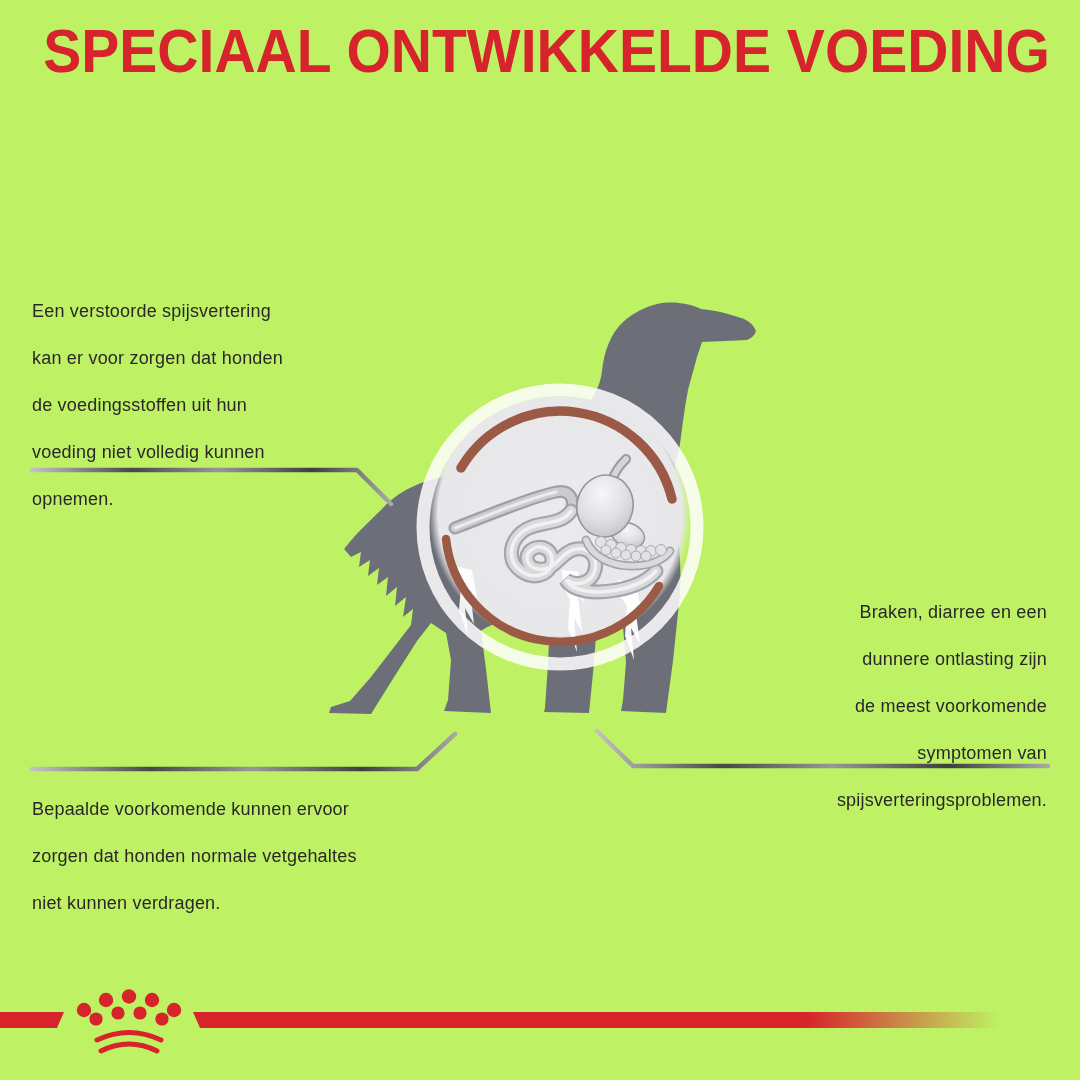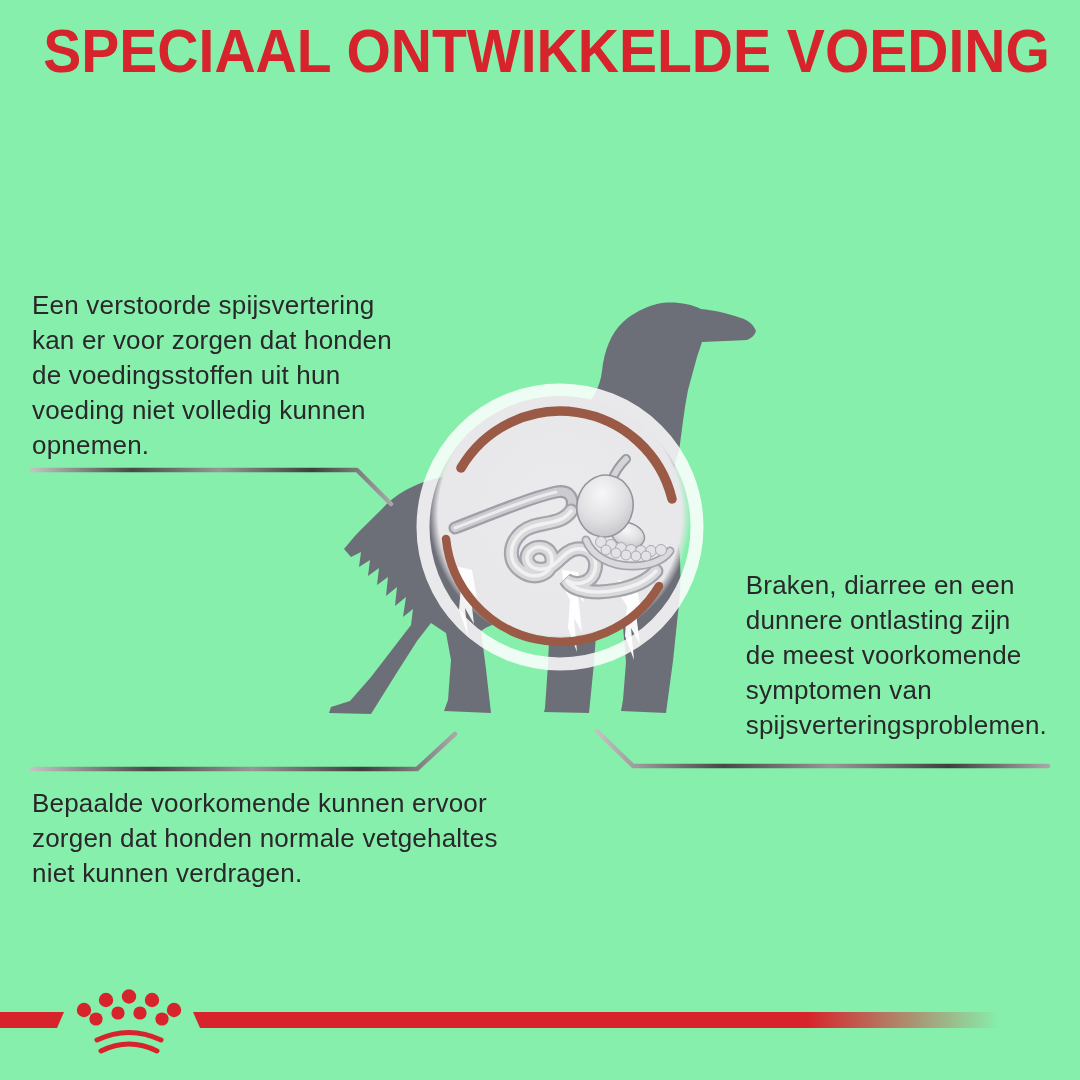--- a/index.html
+++ b/index.html
@@ -1,34 +1,34 @@
 <!DOCTYPE html>
 <html lang="nl" style="--brand-red: #d7232b; --dog-gray: #6d6f78; --circle-brown: #9a5a45; --circle-fill: #e8e8ea; --text-color: #2a272a; --line-dark: #474747; --line-light: #c2c2c2;"><head>
 <meta charset="utf-8">
 <style>
   html,body{margin:0;padding:0;background:#fff;}
   .canvas{
-    position:relative;width:1080px;height:1080px;overflow:hidden;background:#86efac;
+    position:relative;width:1080px;height:1080px;overflow:hidden;background:#bef264;
     font-family:"Liberation Sans","DejaVu Sans",sans-serif;
   }
   .title{
     position:absolute;left:0;top:20px;width:100%;margin:0;
     text-align:center;font-weight:bold;font-size:62px;line-height:62px;
     letter-spacing:0px;color:var(--brand-red,#d7232b);
     transform:scaleX(0.92);transform-origin:50% 50%;
     white-space:nowrap;
   }
   .callout{
     position:absolute;
-    font-size:26px;line-height:35px;letter-spacing:0.2px;
+    font-size:18px;line-height:47px;letter-spacing:0.2px;
     color:var(--text-color,#2a272a);
     white-space:pre-line;
   }
   .callout.tl{left:32px;top:288px;}
-  .callout.r{right:33px;top:568px;text-align:left;}
+  .callout.r{right:33px;top:589px;text-align:right;}
   .callout.bl{left:32px;top:786px;}
   .art{position:absolute;left:0;top:0;width:1080px;height:1080px;}
   .dog{fill:var(--dog-gray,#6d6f78);}
   .arc{stroke:var(--circle-brown,#9a5a45);fill:none;}
   .redfill{fill:var(--brand-red,#d7232b);}
   .redstroke{stroke:var(--brand-red,#d7232b);fill:none;}
 </style>
 </head>
 <body>
 

